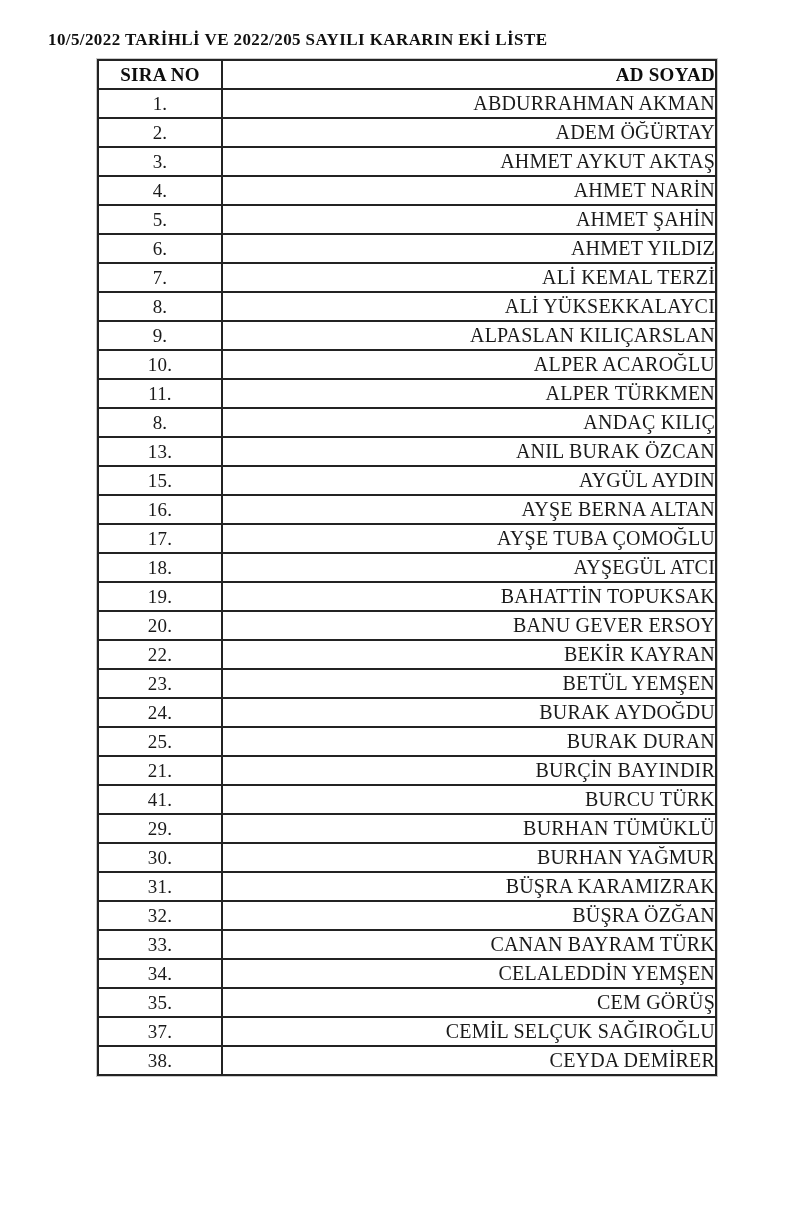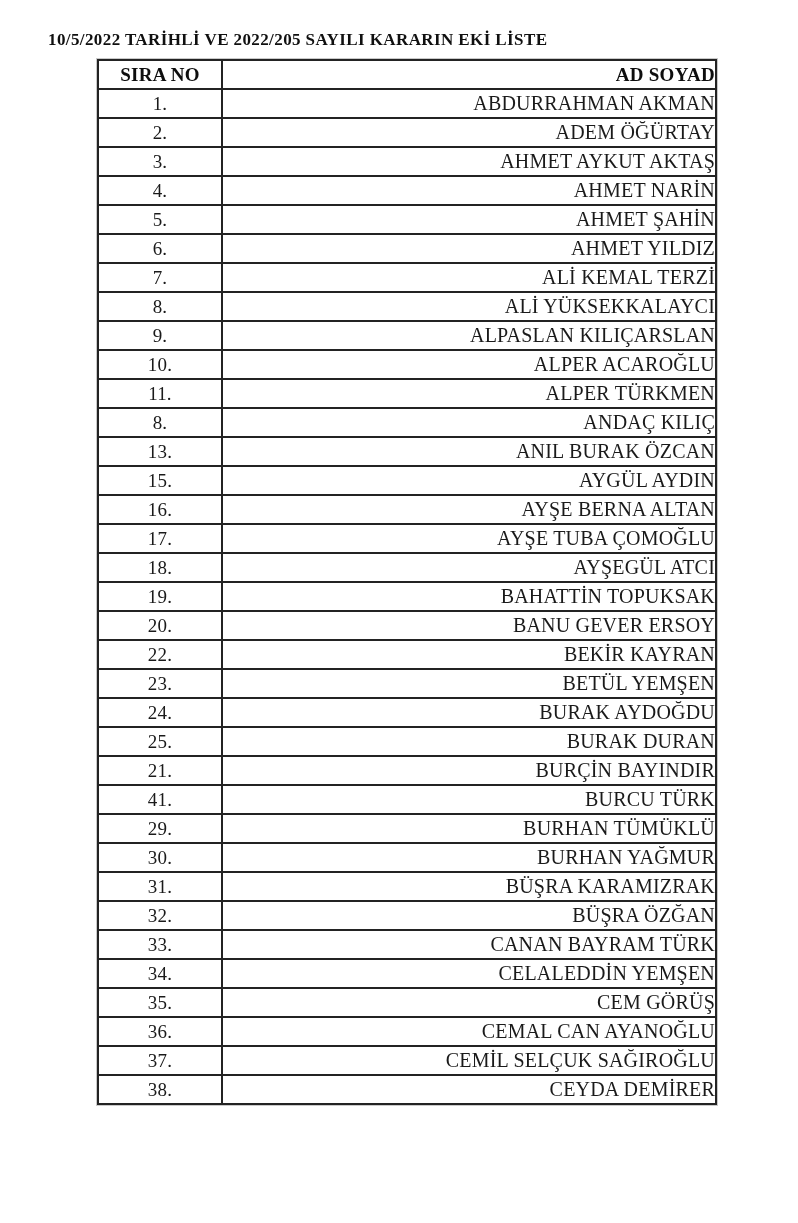--- a/index.html
+++ b/index.html
@@ -244,24 +244,20 @@
   <tr>
     <td class="col-no">34.</td>
     <td class="col-name">CELALEDDİN YEMŞEN</td>
   </tr>
 
   <tr>
     <td class="col-no">35.</td>
     <td class="col-name">CEM GÖRÜŞ</td>
   </tr>
 
-  <tr>
-    <td class="col-no">36.</td>
-    <td class="col-name">CEMAL CAN AYANOĞLU</td>
-  </tr>
 
   <tr>
     <td class="col-no">37.</td>
     <td class="col-name">CEMİL SELÇUK SAĞIROĞLU</td>
   </tr>
 
   <tr>
     <td class="col-no">38.</td>
     <td class="col-name">CEYDA DEMİRER</td>
   </tr>

